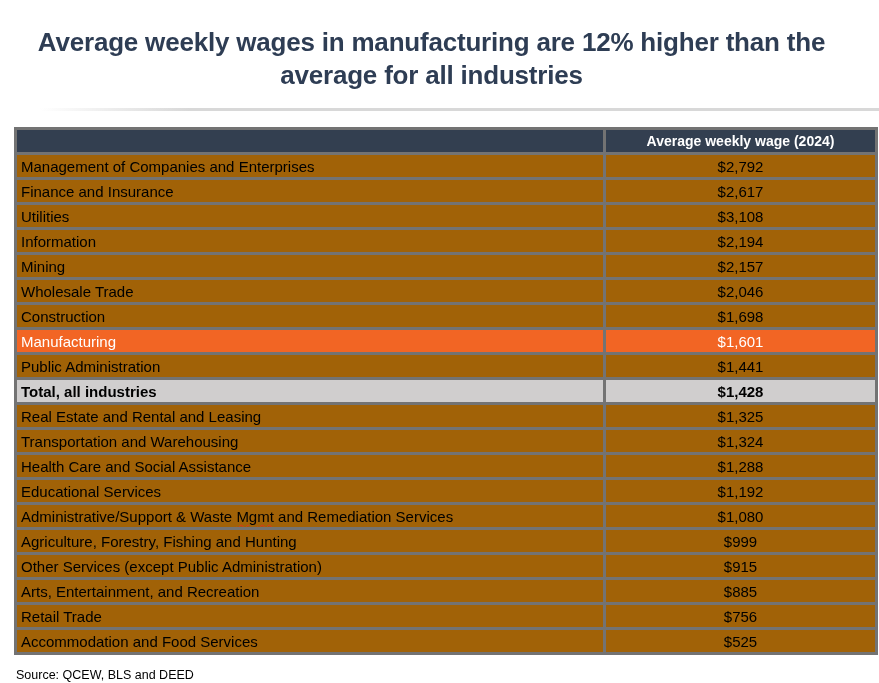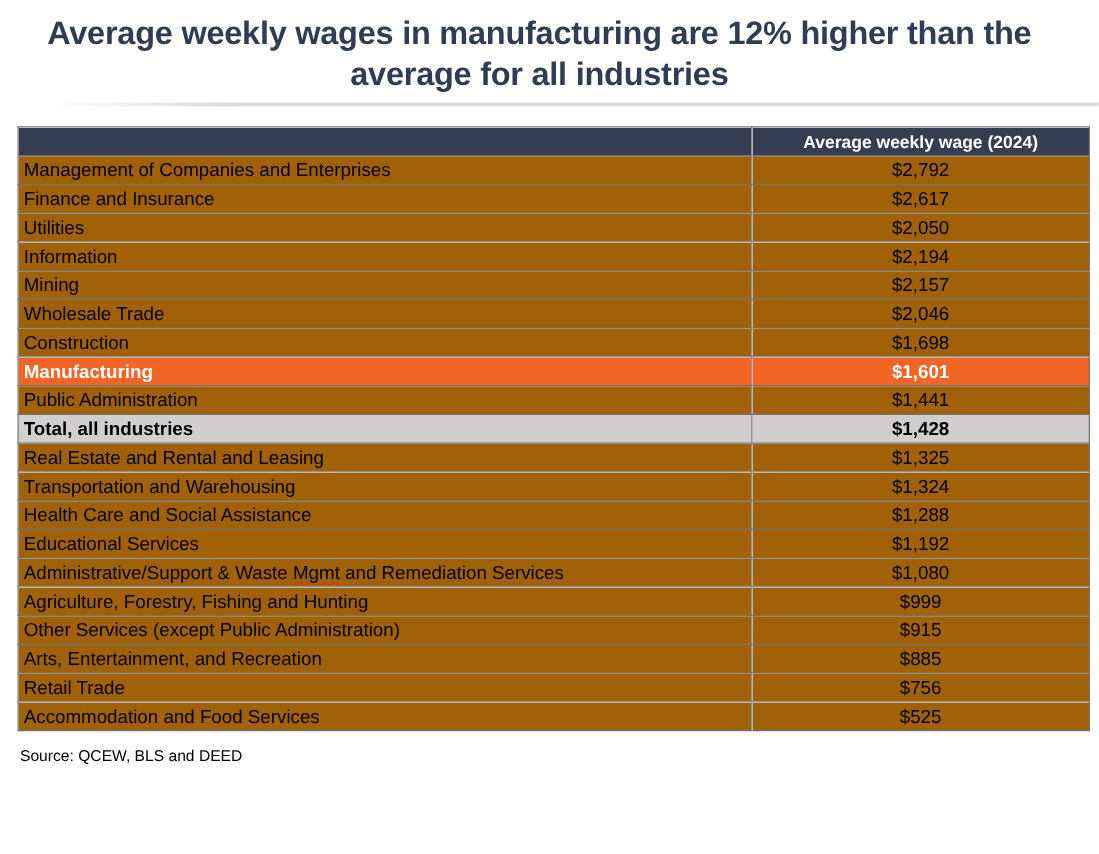--- a/index.html
+++ b/index.html
@@ -9,42 +9,42 @@
     font-family: "Liberation Sans", sans-serif;
   }
   .page {
     position: relative;
     width: 879px;
     height: 683px;
     background: #ffffff;
     overflow: hidden;
   }
   .title {
-    margin: 0;
+    margin: 16px;
     padding: 10px 20px 0 4px;
     text-align: center;
     font-size: 26px;
     line-height: 33px;
     font-weight: bold;
     color: #2E3D54;
     letter-spacing: -0.2px;
   }
   .title-divider {
     height: 3px;
     margin: 6px 0 0 40px;
     background: linear-gradient(to right, rgba(216,216,216,0), #d8d8d8 18%, #d8d8d8 100%);
   }
   table.wage-table {
     border-collapse: collapse;
     table-layout: fixed;
     margin: 16px 0 0 14px;
     width: 843px;
   }
   .wage-table th, .wage-table td {
-    border: 1px solid #737373;
+    border: 3px solid #737373;
     overflow: hidden;
     white-space: nowrap;
   }
   .wage-table thead th {
     background: #333F50;
     color: #ffffff;
     font-size: 14px;
     font-weight: bold;
     height: 22px;
     text-align: center;
@@ -56,21 +56,21 @@
     height: 20px;
     font-size: 15px;
     color: #000000;
     padding: 1px 4px;
     background: #a16207;
   }
   td.cell-wage { text-align: center; }
   tr.hl-orange td {
     background: #F26524;
     color: #ffffff;
-    font-weight: bold;
+    font-weight: normal;
   }
   tr.hl-gray td {
     background: #D0CECE;
     color: #000000;
     font-weight: bold;
   }
   .misspelled {
     text-decoration: underline wavy #E0301E;
     text-decoration-thickness: 1px;
     text-underline-offset: 2px;
@@ -101,21 +101,21 @@
         <tr>
           <td class="cell-industry">Management of Companies and Enterprises</td>
           <td class="cell-wage">$2,792</td>
         </tr>
         <tr>
           <td class="cell-industry">Finance and Insurance</td>
           <td class="cell-wage">$2,617</td>
         </tr>
         <tr>
           <td class="cell-industry">Utilities</td>
-          <td class="cell-wage">$2,050</td>
+          <td class="cell-wage">$3,108</td>
         </tr>
         <tr>
           <td class="cell-industry">Information</td>
           <td class="cell-wage">$2,194</td>
         </tr>
         <tr>
           <td class="cell-industry">Mining</td>
           <td class="cell-wage">$2,157</td>
         </tr>
         <tr>

